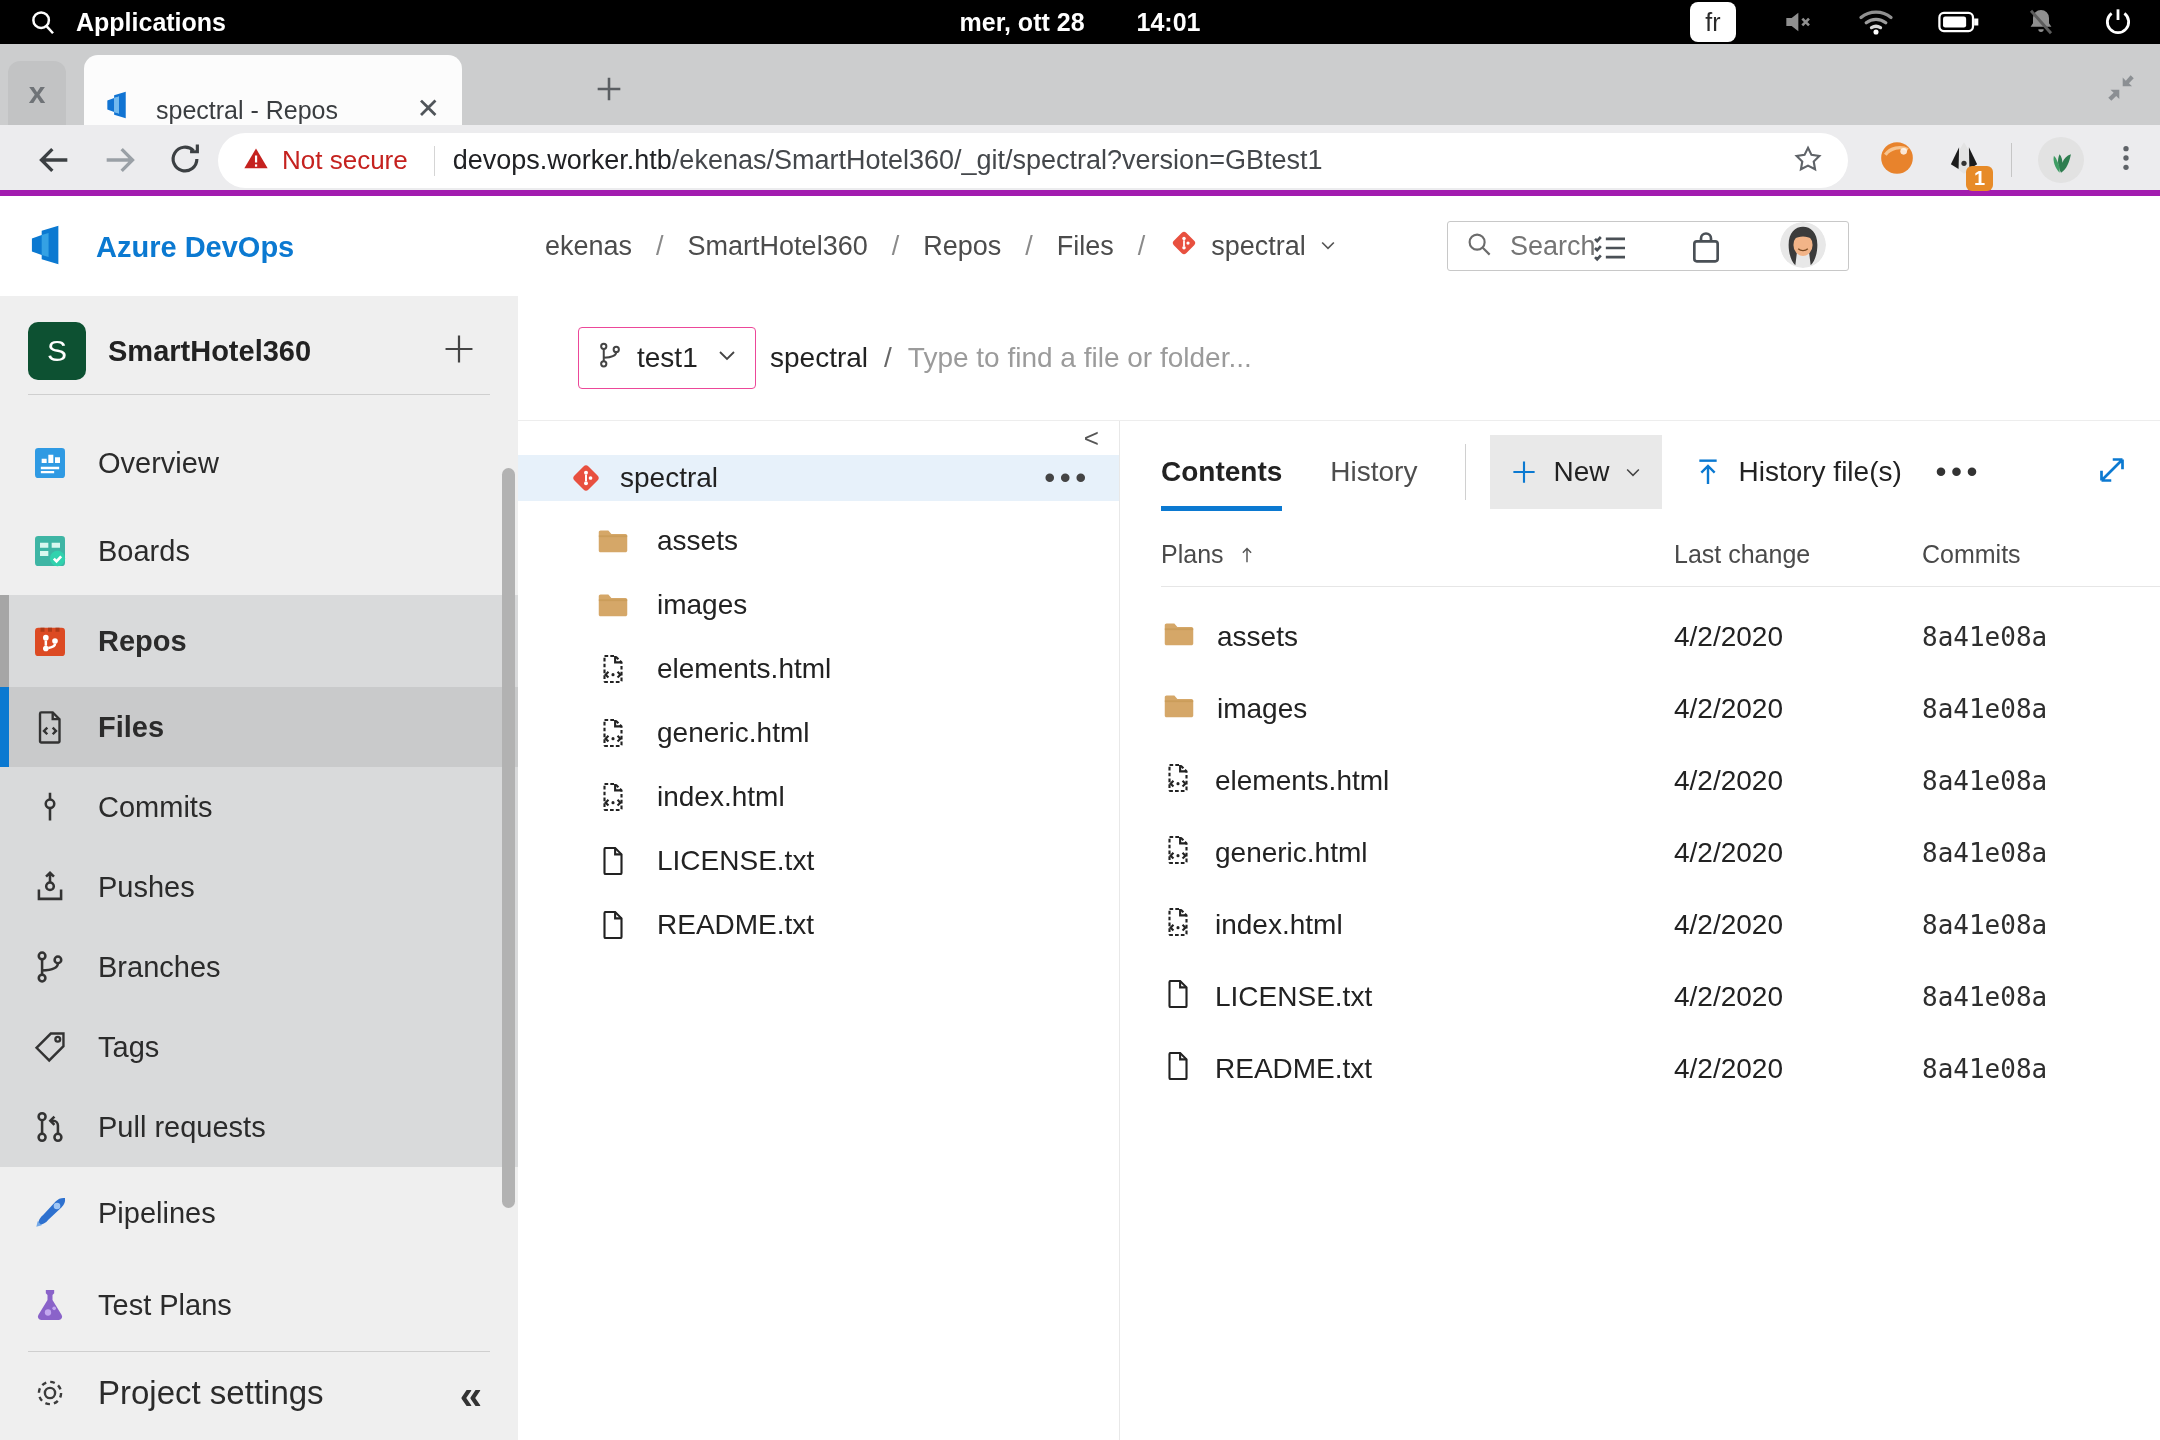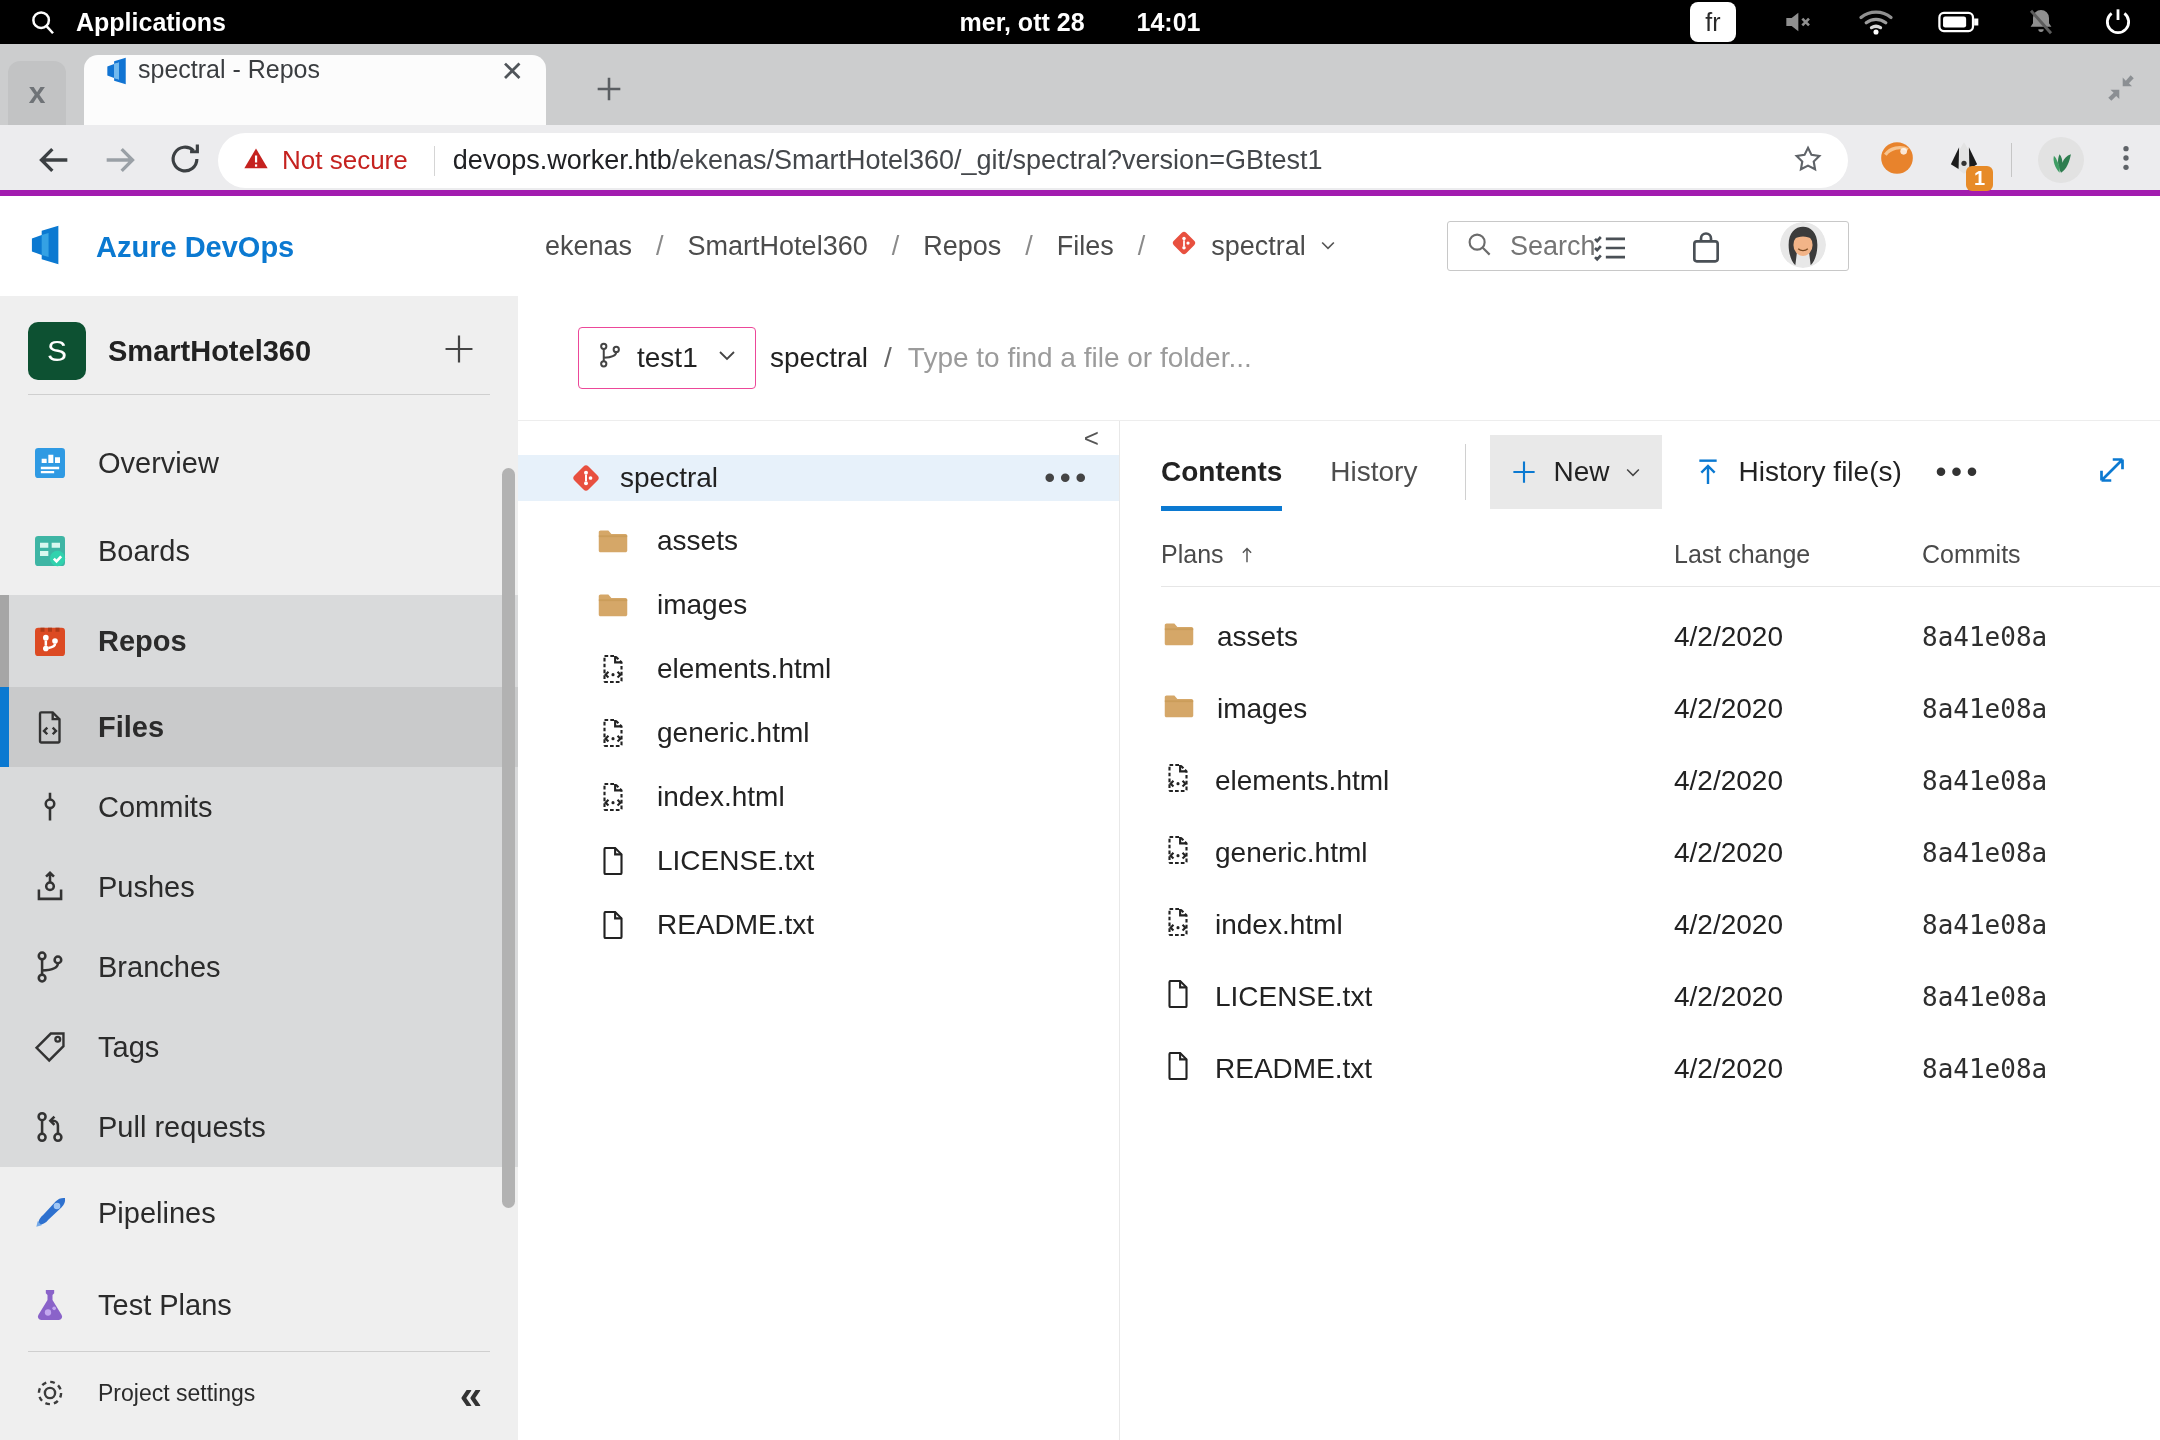--- a/index.html
+++ b/index.html
@@ -14,22 +14,22 @@
   .sys-right { position:absolute; right:26px; display:flex; align-items:center; gap:44px; }
   .kbd-badge { background:#fff; color:#2a2a2a; border-radius:8px; width:46px; height:40px; display:flex;
                align-items:center; justify-content:center; font-weight:normal; font-size:25px; }
   .sys-ic svg { display:block; }
 
   
   .tabstrip { position:absolute; top:44px; left:0; width:2160px; height:81px; background:#cccdce; }
   .tab-left-btn { position:absolute; left:8px; bottom:0; width:58px; height:64px; background:#c2c3c4;
                   border-radius:12px 12px 0 0; display:flex; align-items:center; justify-content:center;
                   color:#6f7377; font-size:30px; font-weight:bold; }
-  .tab-active { position:absolute; left:84px; bottom:0; width:462px; height:70px; background:#fcfcfc;
-                border-radius:14px 14px 0 0; display:flex; align-items:flex-start; padding:0 22px; }
+  .tab-active { position:absolute; left:84px; bottom:0; width:378px; height:70px; background:#fcfcfc;
+                border-radius:14px 14px 0 0; display:flex; align-items:flex-end; padding:0 22px; gap:18px; }
   .tab-title { flex:1; font-size:25px; color:#3a3d40; white-space:nowrap; overflow:hidden; }
   .tab-close { color:#50555a; font-size:28px; }
   .newtab-btn { position:absolute; left:585px; bottom:12px; width:48px; height:48px; display:flex;
                 align-items:center; justify-content:center; }
   .restore-btn { position:absolute; right:22px; bottom:16px; }
 
   
   .toolbar { position:absolute; top:125px; left:0; width:2160px; height:71px; background:#ececee;
              border-bottom:6px solid #a21caf; }
   .nav-btn { position:absolute; top:15px; }
@@ -76,21 +76,21 @@
              font-size:29px; color:#2b2b2b; cursor:default; }
   .nav-group { background:#d9dadb; }
   .nav-group .nav-row { height:80px; }
   .nav-group .nav-row.repos-row { height:92px; font-weight:bold; }
   .nav-row.sel { background:#c9cacb; font-weight:bold; }
   .nav-accent { position:absolute; left:0; top:0; bottom:0; width:9px; }
   .nav-ic { width:44px; display:flex; justify-content:center; }
   .nav-ic svg { display:block; }
   .bottom-rows .nav-row { height:92px; }
   .settings-row { position:absolute; bottom:6px; left:0; right:0; height:82px; display:flex; align-items:center;
-                  gap:26px; padding-left:28px; font-size:23px; color:#2b2b2b; }
+                  gap:26px; padding-left:28px; font-size:33px; color:#2b2b2b; }
   .settings-div { position:absolute; bottom:88px; left:28px; right:28px; height:1px; background:#cfcfcf; }
   .collapse-chev { position:absolute; right:36px; bottom:22px; font-size:40px; color:#333; font-weight:bold; }
   .side-scroll { position:absolute; right:3px; top:172px; width:13px; height:740px; border-radius:7px; background:#b2b2b2; }
 
   .content { flex:1; display:flex; flex-direction:column; background:#fff; }
 
   
   .command-bar { position:relative; height:124px; flex:none; }
   .branch-box { position:absolute; left:60px; top:31px; width:178px; height:62px; border:1px solid #ec4899;
                 border-radius:4px; display:flex; align-items:center; padding:0 16px; gap:12px; font-size:28px; color:#222; }

